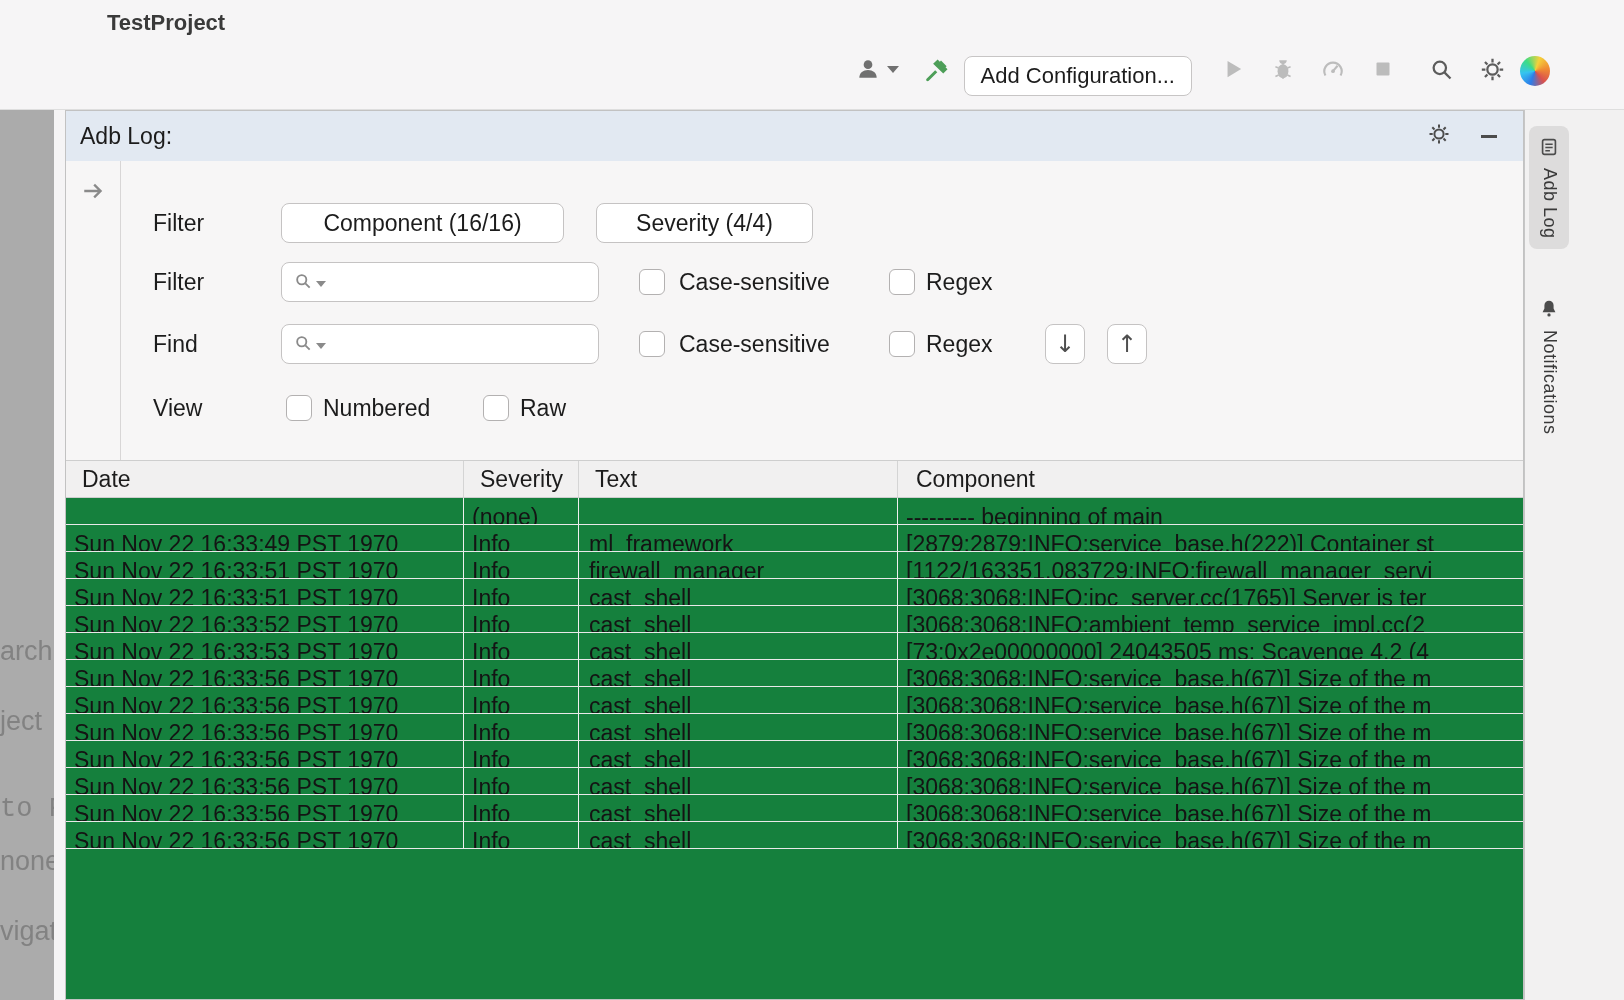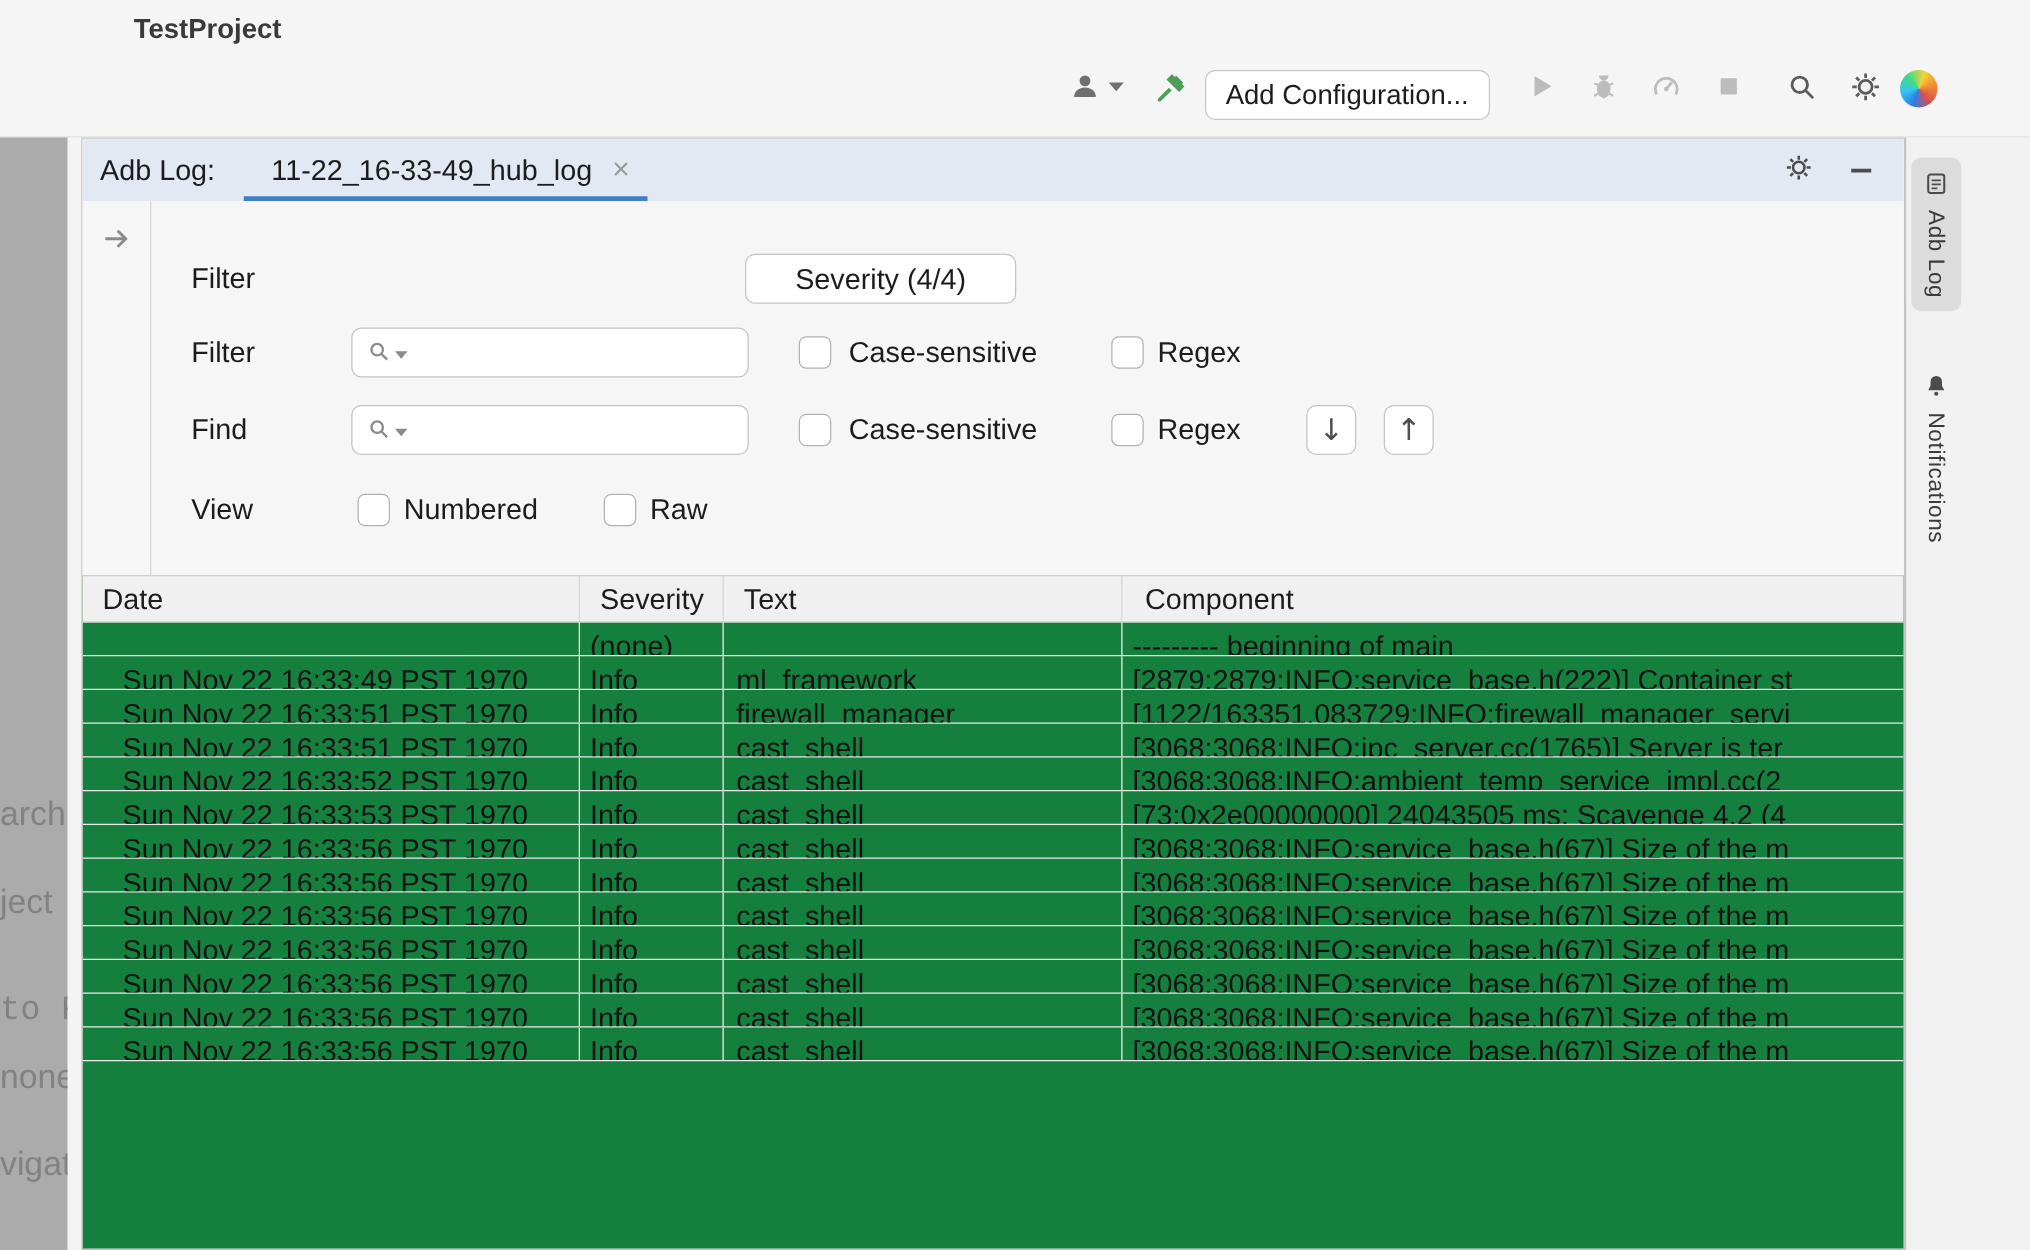--- a/index.html
+++ b/index.html
@@ -45,21 +45,21 @@
   .cb { position:absolute; top:50%; transform:translateY(-50%); width:26px; height:26px; background:#ffffff; border:1.5px solid #b3b1b1; border-radius:6px; }
   .sq-btn { position:absolute; top:0; width:40px; height:40px; background:#ffffff; border:1px solid #c5c3c3; border-radius:8px; font-size:24px; color:#4f4f4f; display:flex; align-items:center; justify-content:center; font-family:"DejaVu Sans",sans-serif; }
 
   
   .table { position:absolute; left:0; top:349px; right:0; bottom:0; background:#15803d; overflow:hidden; }
   .thead { display:grid; grid-template-columns:398px 115px 319px 1fr; height:38px; background:#f1f0f0; border-top:1px solid #cecece; border-bottom:1px solid #cecece; }
   .th { font-size:23px; color:#1c1c1c; line-height:36px; padding-left:16px; border-right:1px solid #d4d4d4; overflow:hidden; white-space:nowrap; }
   .th:last-child { border-right:none; padding-left:18px; }
   .trow { display:grid; grid-template-columns:398px 115px 319px 1fr; height:27px; border-bottom:1px solid #e9e9e9; }
   .td { font-size:23px; color:#141414; line-height:38px; white-space:nowrap; overflow:hidden; border-right:1px solid #efefef; }
-  .td-date { padding-left:20px;margin-left:12px; }
+  .td-date { padding-left:8px; }
   .td-sev  { padding-left:8px; }
   .td-comp { padding-left:10px; }
   .td-text { padding-left:8px; border-right:none; }
 
   
   .right-bar { position:absolute; left:1524px; top:110px; width:100px; height:890px; background:#f2f1f1; border-left:1px solid #c6c6c6; }
   .vtab { position:absolute; left:4px; width:40px; display:flex; flex-direction:column; align-items:center; gap:10px; padding:10px 0; border-radius:8px; }
   .vtab.selected { background:#dddcdc; }
   .vtab-label { writing-mode:vertical-rl; font-size:18px; color:#3a3a3a; letter-spacing:0.5px; white-space:nowrap; }
 </style>
@@ -133,24 +133,20 @@
     <div class="bg-frag" style="top:596px;">ject</div>
     <div class="bg-frag" style="top:684px;font-family:Liberation Mono, monospace;">to F</div>
     <div class="bg-frag" style="top:736px;">none</div>
     <div class="bg-frag" style="top:806px;">vigat</div>
   </div>
 
   <div class="panel">
 
     <div class="panel-header">
       <span class="panel-title">Adb Log:</span>
-      <div class="tab">
-        <span class="tab-label">11-22_16-33-49_hub_log</span>
-        <span class="tab-close">×</span>
-      </div>
       <div class="ph-spacer"></div>
       <span class="ph-gear">
         <svg width="24" height="24" viewBox="0 0 24 24">
             <g stroke="#4c4c4c" stroke-width="2" fill="none">
               <circle cx="12" cy="12" r="4.6"></circle>
               <path d="M12 2.5v3.2M12 18.3v3.2M2.5 12h3.2M18.3 12h3.2M5.3 5.3l2.2 2.2M16.5 16.5l2.2 2.2M18.7 5.3l-2.2 2.2M7.5 16.5l-2.2 2.2"></path>
             </g>
           </svg>
       </span>
       <span class="ph-min"></span>
@@ -160,20 +156,21 @@
       <div class="side-strip">
         <span class="icon">
           <svg width="28" height="28" viewBox="0 0 24 24">
               <path d="M4.5 12h14M13 6.5L18.5 12 13 17.5" stroke="#8a8a8a" stroke-width="2" fill="none"></path>
             </svg>
         </span>
       </div>
 
       <div class="crow" style="top:42px;">
         <span class="clabel" style="left:87px;">Filter</span>
+        <button class="btn" style="left:215px;width:283px;">Component (16/16)</button>
         <button class="btn" style="left:530px;width:217px;">Severity (4/4)</button>
       </div>
 
       <div class="crow" style="top:101px;">
         <span class="clabel" style="left:87px;">Filter</span>
         <input class="search-field" style="left: 215px;" value="">
         <span class="field-icon" style="left:227px;">
           <svg width="20" height="20" viewBox="0 0 24 24">
               <circle cx="10.5" cy="10.5" r="5.5" fill="none" stroke="#8a8a8a" stroke-width="2.2"></circle>
               <path d="M14.8 14.8L20 20" stroke="#8a8a8a" stroke-width="2.2"></path>

